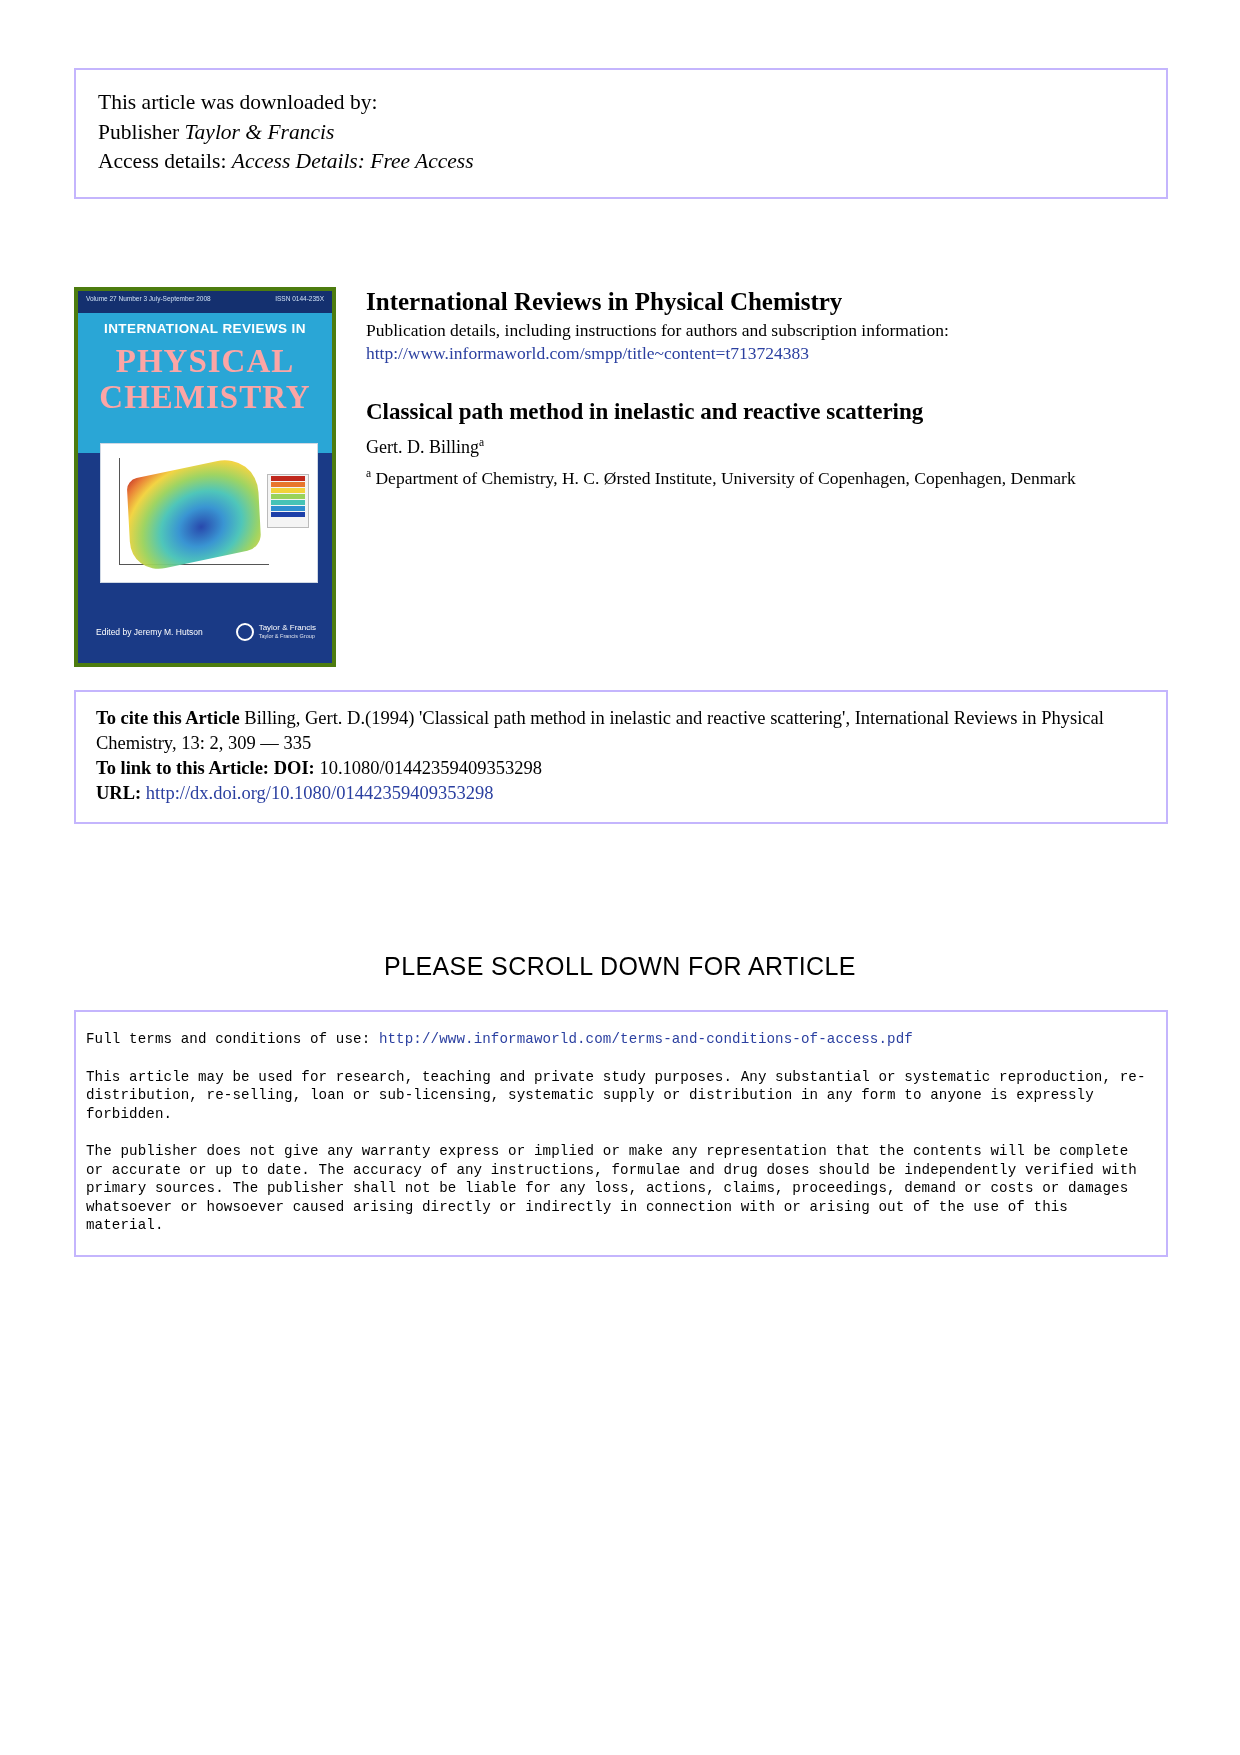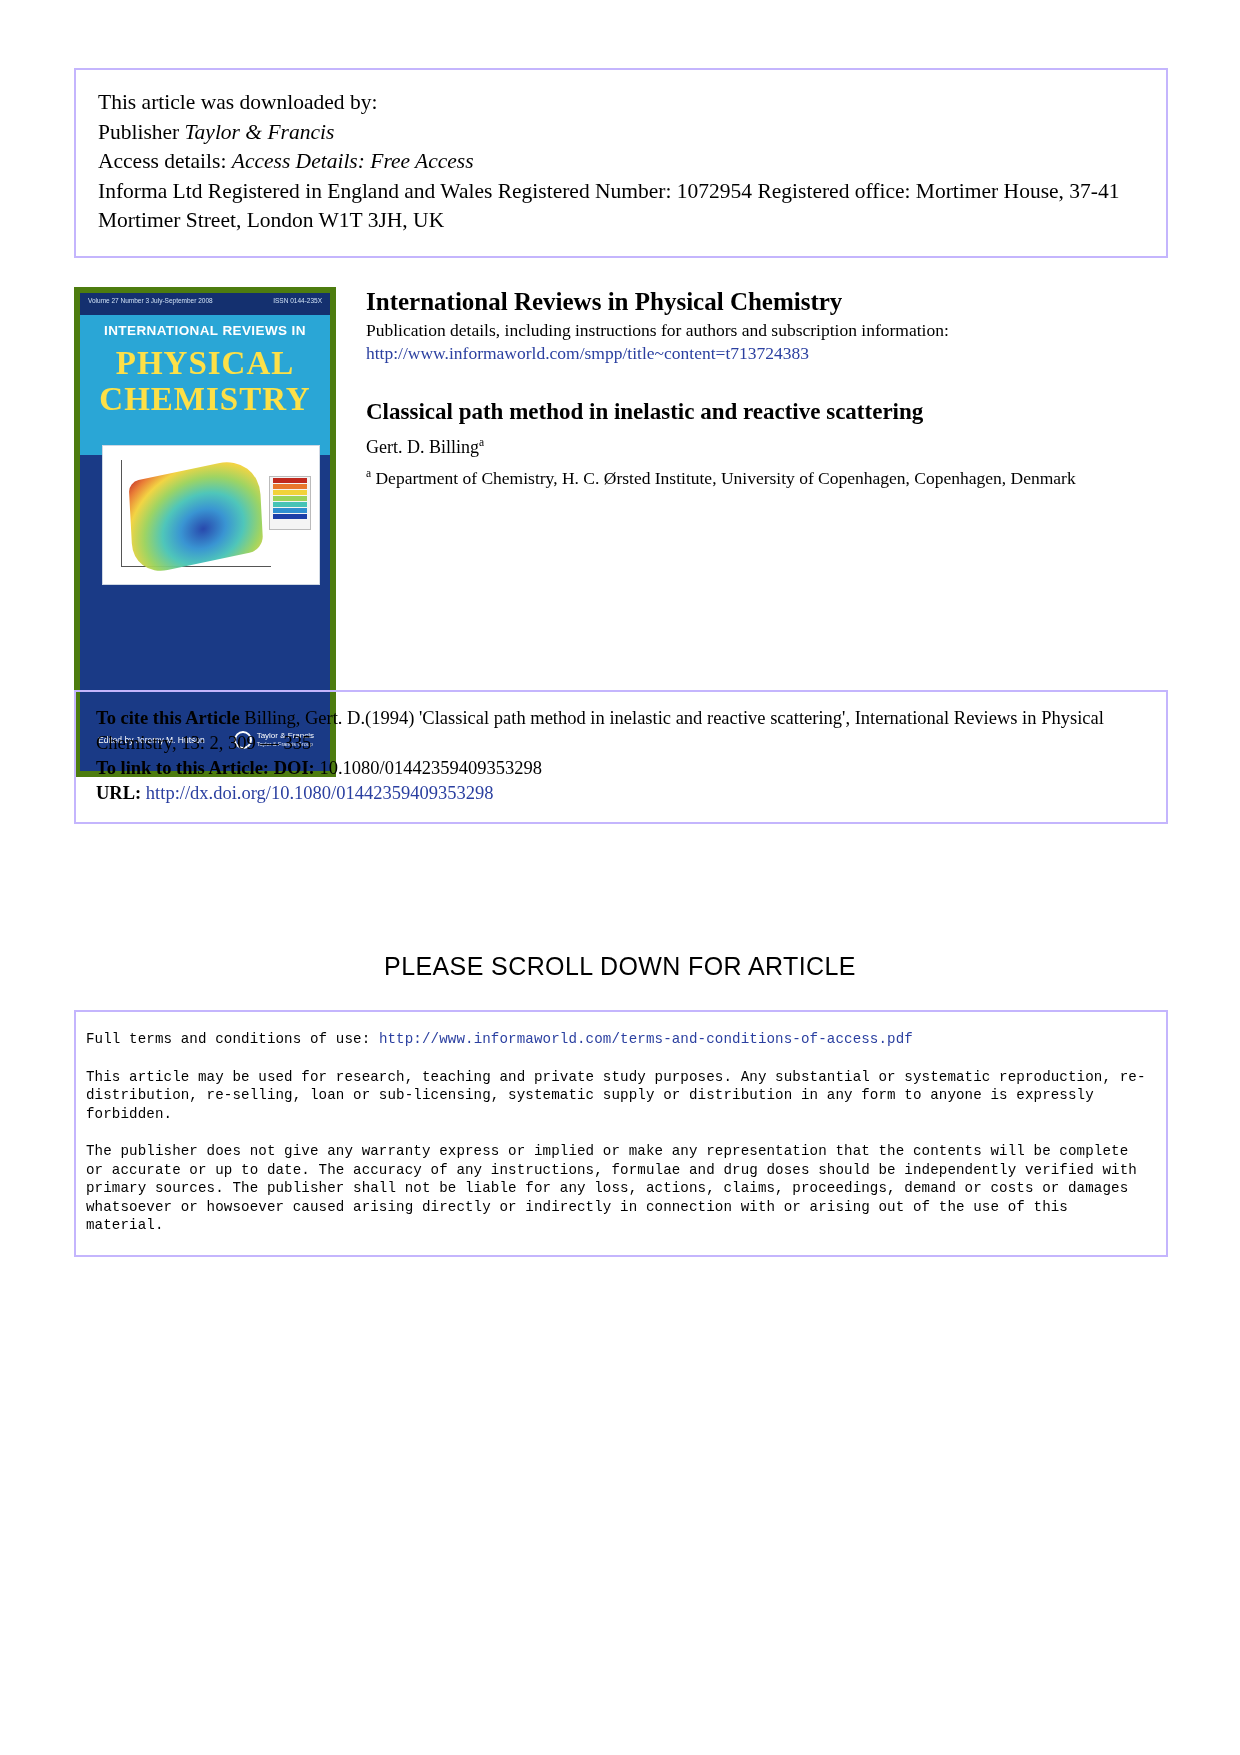--- a/index.html
+++ b/index.html
@@ -47,22 +47,22 @@
     left: 74px;
     top: 287px;
     width: 1094px;
     height: 385px;
   }
   #cover-image {
     position: absolute;
     left: 0;
     top: 0;
     width: 262px;
-    height: 490px;
-    border: 6px solid #4d7c0f;
+    height: 380px;
+    border: 4px solid #4d7c0f;
     box-sizing: border-box;
     background: #1a3a86;
     overflow: hidden;
     text-decoration: underline;
   }
   .cov-top {
     position: absolute; left: 0; top: 0; width: 100%; height: 22px;
     background: #14306f;
   }
   .cov-topline {
@@ -84,21 +84,21 @@
     letter-spacing: 0.4px;
     color: #ffffff;
   }
   .cov-phys {
     position: absolute; left: 0; top: 52px; width: 100%;
     text-align: center;
     font-family: "Liberation Serif", serif;
     font-weight: bold;
     font-size: 33px;
     letter-spacing: 1px;
-    color: #fde047;
+    color: #fca5a5;
     line-height: 36px;
   }
   .cov-white {
     position: absolute; left: 22px; top: 152px; width: 218px; height: 140px;
     background: #ffffff;
     border: 1px solid #cfd8e4;
     box-sizing: border-box;
     overflow: hidden;
   }
   .cov-surface {
@@ -232,21 +232,20 @@
   <div class="box" id="download-box">
     <div class="line">
       <span>This article was downloaded by:</span>
     </div>
     <div class="line">
       <span>Publisher </span><span class="ital">Taylor &amp; Francis</span>
     </div>
     <div class="line">
       <span>Access details: </span><span class="ital">Access Details: Free Access</span>
     </div>
-    <div class="line">Informa Ltd Registered in England and Wales Registered Number: 1072954 Registered office: Mortimer House, 37-41 Mortimer Street, London W1T 3JH, UK</div>
   </div>
 
   <div id="journal-block">
 
     <div id="cover-image">
       <div class="cov-top"></div>
       <div class="cov-topline">
         <span>Volume 27     Number 3     July-September 2008</span>
         <span>ISSN 0144-235X</span>
       </div>

